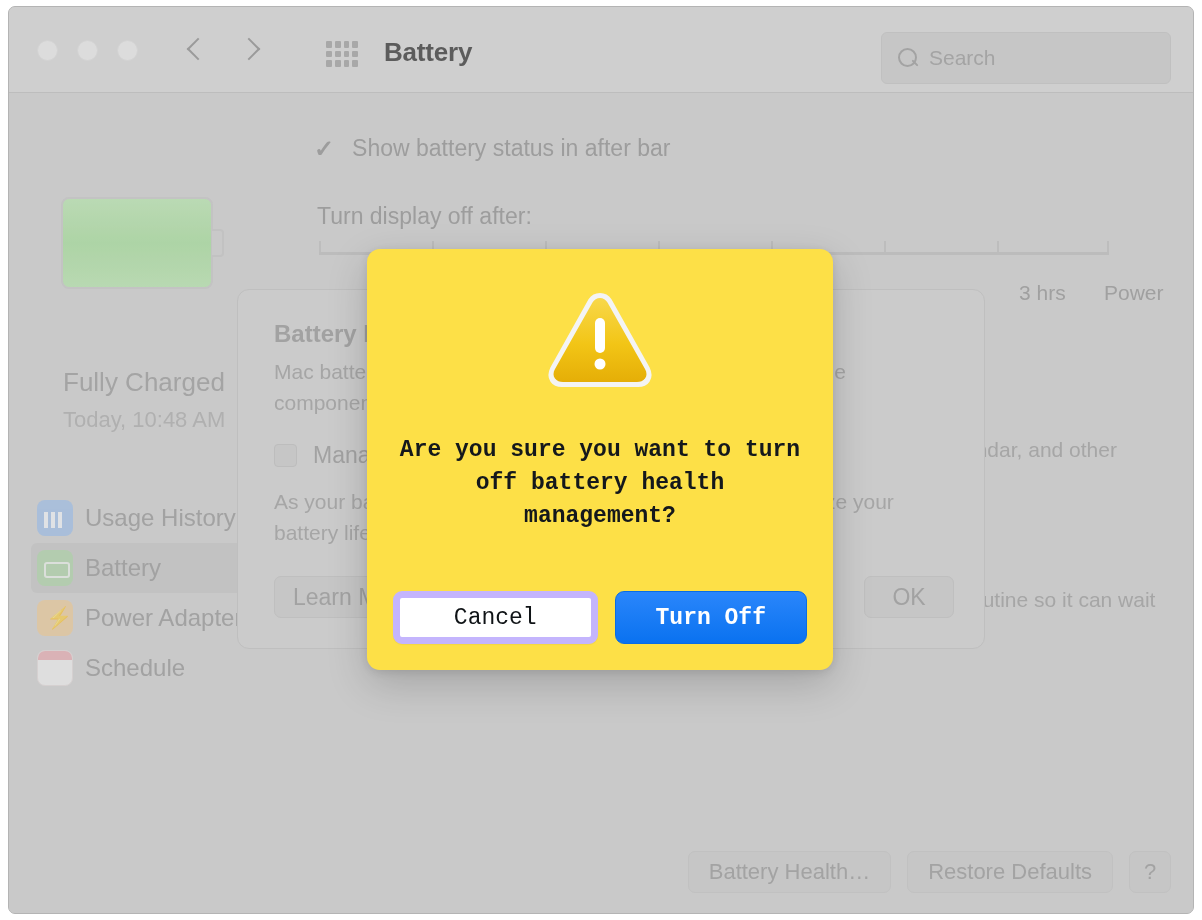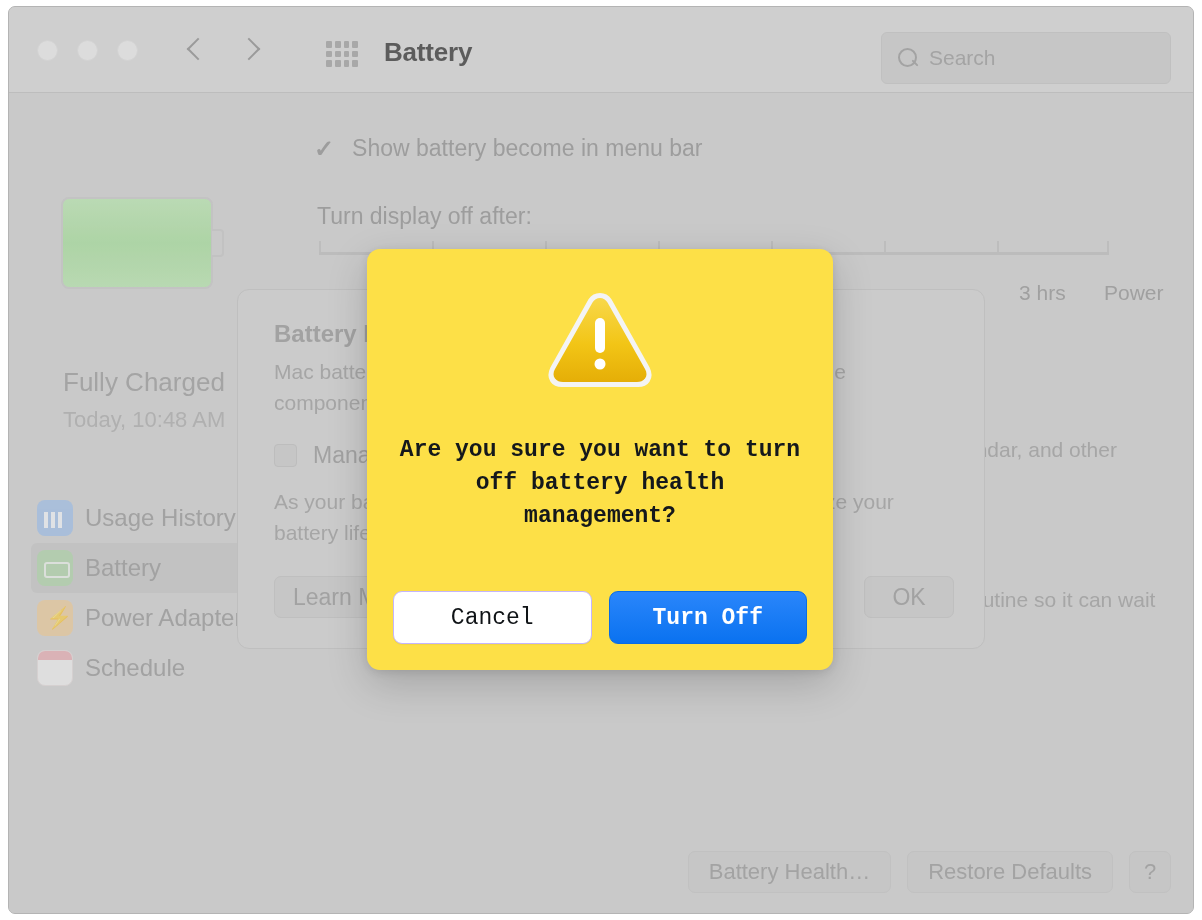--- a/index.html
+++ b/index.html
@@ -518,21 +518,21 @@
     flex: 1;
     height: 53px;
     border-radius: 9px;
     font-size: 23px;
     display: flex;
     align-items: center;
     justify-content: center;
   }
   #cancel-btn {
     background: #ffffff;
-    border: 1px solid #c4b5fd;
+    border: 7px solid #c4b5fd;
     color: #0f1316;
     box-shadow: 0 1px 1px rgba(0,0,0,.04);
   }
   #turnoff-btn {
     background: linear-gradient(180deg, #2a86fb 0%, #0a72f0 100%);
     border: 1px solid #0a6ce4;
     color: #ffffff;
     font-weight: bold;
   }
 </style>
@@ -575,21 +575,21 @@
       <div id="search-box">
         <span class="mag"></span>
         <span id="search-ph">Search</span>
       </div>
     </div>
 
     <div id="content">
 
       <div id="show-status-row">
         <span class="check-glyph">✓</span>
-        <span id="show-status-label">Show battery become in menu bar</span>
+        <span id="show-status-label">Show battery status in after bar</span>
       </div>
 
       <div id="turn-off-label">Turn display off after:</div>
 
       <div id="slider-wrap">
         <div id="slider-track"></div>
         <span class="tick" style="left:0px"></span>
         <span class="tick" style="left:113px"></span>
         <span class="tick" style="left:226px"></span>
         <span class="tick" style="left:339px"></span>

